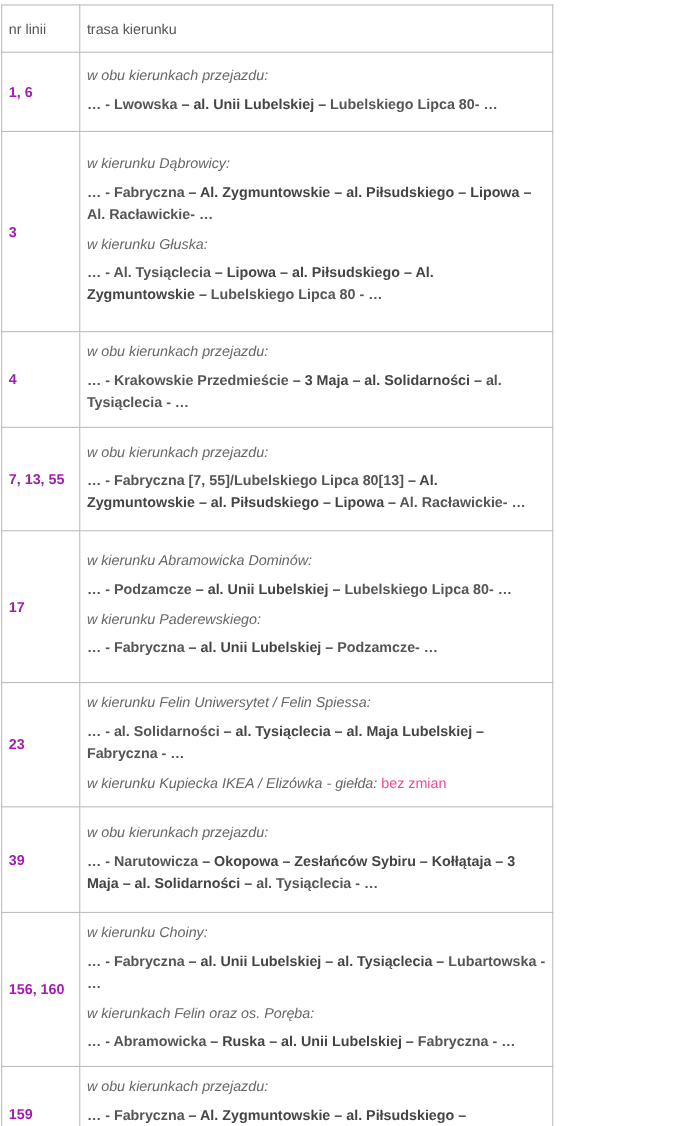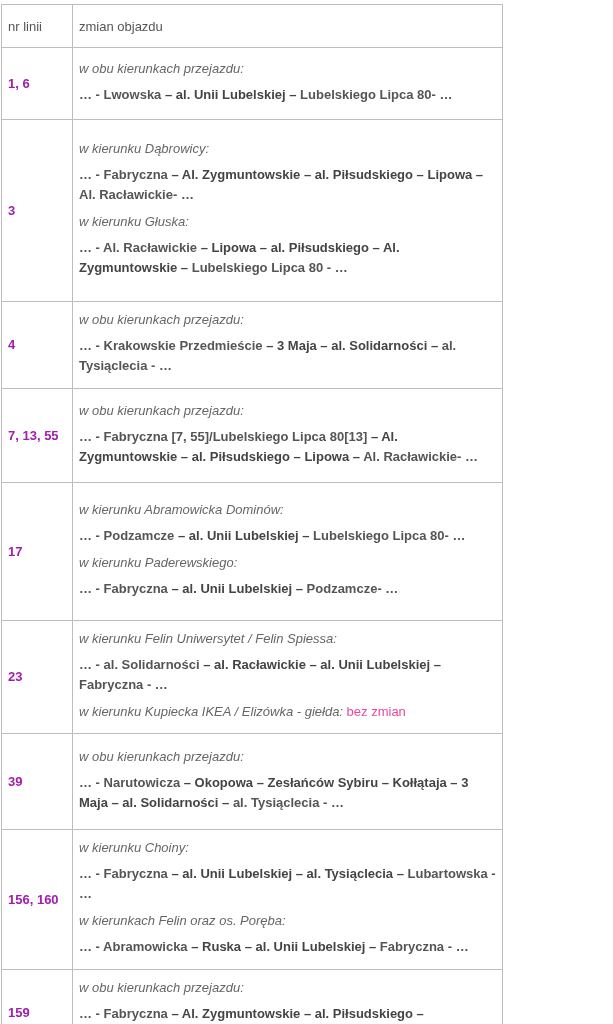--- a/index.html
+++ b/index.html
@@ -14,38 +14,38 @@
   .path b { color:#444; }
   .inline { font-style:normal; color:#ec4899; }
 </style>
 </head>
 <body>
 
 <table>
   <thead>
     <tr>
       <th>nr linii</th>
-      <th>zmian objazdu</th>
+      <th>trasa kierunku</th>
     </tr>
   </thead>
   <tbody id="rows">
       <tr style="height: 72px;">
         <td class="num">1, 6</td>
         <td class="route">
           <div class="dir"><span>w obu kierunkach przejazdu:</span></div>
           <div class="path"><span>… - Lwowska </span><b>– al. Unii Lubelskiej –</b><span> Lubelskiego Lipca 80- …</span></div>
         </td>
       </tr>
       <tr style="height: 182px;">
         <td class="num">3</td>
         <td class="route">
           <div class="dir"><span>w kierunku Dąbrowicy:</span></div>
           <div class="path"><span>… - Fabryczna </span><b>– Al. Zygmuntowskie – al. Piłsudskiego – Lipowa –</b><span> Al. Racławickie- …</span></div>
           <div class="dir"><span>w kierunku Głuska:</span></div>
-          <div class="path"><span>… - Al. Racławickie </span><b>– Lipowa – al. Piłsudskiego – Al. Zygmuntowskie –</b><span> Lubelskiego Lipca 80 - …</span></div>
+          <div class="path"><span>… - Al. Tysiąclecia </span><b>– Lipowa – al. Piłsudskiego – Al. Zygmuntowskie –</b><span> Lubelskiego Lipca 80 - …</span></div>
         </td>
       </tr>
       <tr style="height: 74px;">
         <td class="num">4</td>
         <td class="route">
           <div class="dir"><span>w obu kierunkach przejazdu:</span></div>
           <div class="path"><span>… - Krakowskie Przedmieście </span><b>– 3 Maja – al. Solidarności –</b><span> al. Tysiąclecia - …</span></div>
         </td>
       </tr>
       <tr style="height: 94px;">
@@ -61,21 +61,21 @@
           <div class="dir"><span>w kierunku Abramowicka Dominów:</span></div>
           <div class="path"><span>… - Podzamcze </span><b>– al. Unii Lubelskiej –</b><span> Lubelskiego Lipca 80- …</span></div>
           <div class="dir"><span>w kierunku Paderewskiego:</span></div>
           <div class="path"><span>… - Fabryczna </span><b>– al. Unii Lubelskiej –</b><span> Podzamcze- …</span></div>
         </td>
       </tr>
       <tr style="height: 105px;">
         <td class="num">23</td>
         <td class="route">
           <div class="dir"><span>w kierunku Felin Uniwersytet / Felin Spiessa:</span></div>
-          <div class="path"><span>… - al. Solidarności </span><b>– al. Racławickie – al. Unii Lubelskiej –</b><span> Fabryczna - …</span></div>
+          <div class="path"><span>… - al. Solidarności </span><b>– al. Tysiąclecia – al. Maja Lubelskiej –</b><span> Fabryczna - …</span></div>
           <div class="dir" style="margin-bottom: 8px;"><span>w kierunku Kupiecka IKEA / Elizówka - giełda:</span><span class="inline"> bez zmian</span></div>
         </td>
       </tr>
       <tr style="height: 96px;">
         <td class="num">39</td>
         <td class="route">
           <div class="dir"><span>w obu kierunkach przejazdu:</span></div>
           <div class="path"><span>… - Narutowicza </span><b>– Okopowa – Zesłańców Sybiru – Kołłątaja – 3 Maja – al. Solidarności –</b><span> al. Tysiąclecia - …</span></div>
         </td>
       </tr>

